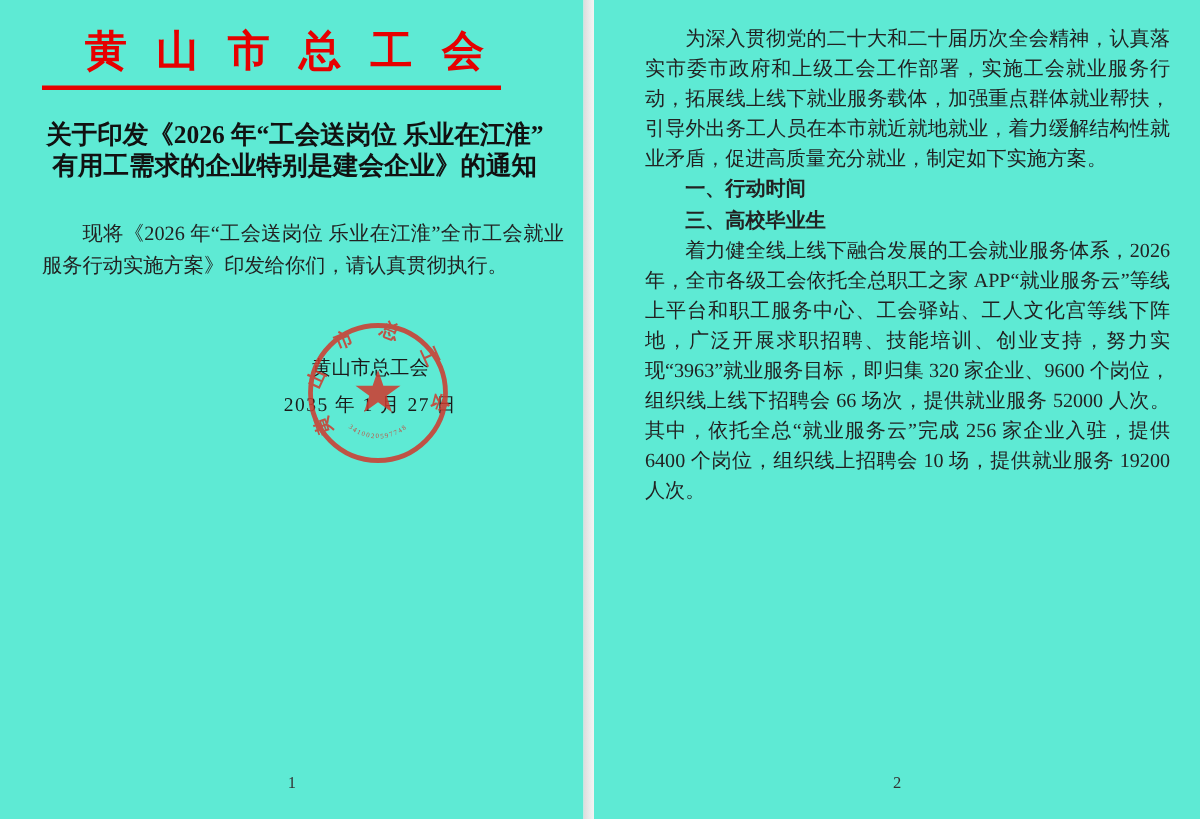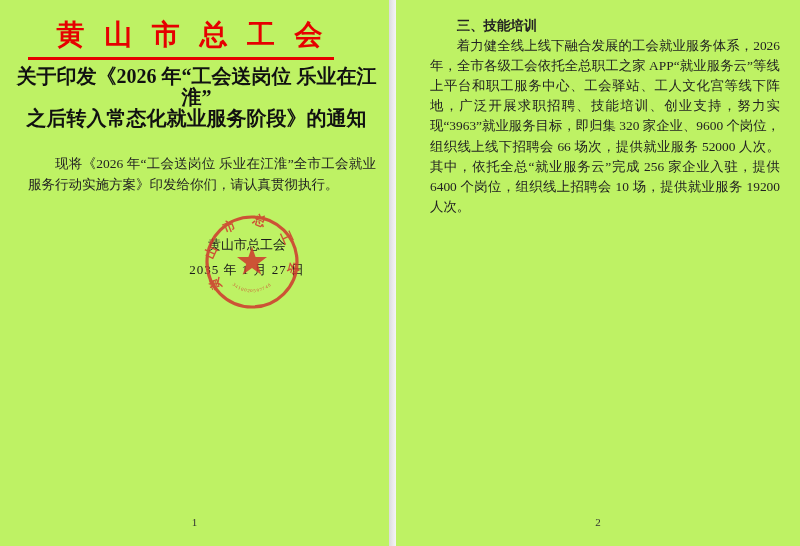--- a/index.html
+++ b/index.html
@@ -1,38 +1,38 @@
 <!DOCTYPE html>
 <html><head>
 <meta charset="utf-8">
 <style>
   html, body { margin:0; padding:0; background:#ffffff; }
   .canvas {
     position:relative; width:800px; height:546px; overflow:hidden;
     background:#ffffff; color:#1f1f1f;
     font-family:"Liberation Serif","DejaVu Serif",serif;
   }
-  .page { position:absolute; top:0; height:546px; background:#bef264; }
+  .page { position:absolute; top:0; height:546px; background:#5eead4; }
   .page-left  { left:0;   width:389px; }
   .page-right { left:396px; width:404px; }
   .page-gap {
     position:absolute; left:389px; top:0; width:7px; height:546px;
     background:linear-gradient(90deg,#dcdcdc 0%,#ececec 60%,#f4f4f4 100%);
   }
 
   
   .lp-header {
     margin-top:20px; text-align:center; white-space:nowrap;
     font-weight:bold; font-size:28px; line-height:30px;
     color:#e60000; letter-spacing:0.70em; padding-left:0.35em;
   }
   .lp-rule { width:306px; height:3px; background:#e60000; margin:7px 0 0 28px; }
   .lp-title {
-    margin:6px 8px 0 12px; text-align:center;
-    font-weight:bold; font-size:20px; line-height:21px; color:#111;
+    margin:19px 8px 0 12px; text-align:center;
+    font-weight:bold; font-size:17px; line-height:21px; color:#111;
   }
   .lp-body {
     margin:25px 13px 0 28px; font-size:13.5px; line-height:20.5px;
     text-align:justify; color:#222;
   }
   .lp-body p { margin:0; }
   .lp-body .indent { text-indent:2em; }
 
   .signature {
     position:absolute; left:152px; top:237px; width:190px;
@@ -67,21 +67,21 @@
 <div class="canvas">
 
   <div class="page page-left">
 
     <div class="lp-header">黄山市总工会</div>
 
     <div class="lp-rule"></div>
 
     <div class="lp-title">
       <div>关于印发《2026 年“工会送岗位 乐业在江淮”</div>
-      <div>之后转入常态化就业服务阶段》的通知</div>
+      <div>有用工需求的企业特别是建会企业》的通知</div>
     </div>
 
     <div class="lp-body">
       <p class="indent">现将《2026 年“工会送岗位 乐业在江淮”全市工会就业服务行动实施方案》印发给你们，请认真贯彻执行。</p>
     </div>
 
     <div class="signature">
       <div class="sig-org">黄山市总工会</div>
       <div class="sig-date">2035 年 1 月 27 日</div>
     </div>
@@ -101,20 +101,22 @@
 
     <div class="page-num">1</div>
   </div>
 
   <div class="page-gap"></div>
 
   <div class="page page-right">
 
 
     <div class="rp-body">
-      <p class="heading">三、技能培训</p>
+      <p class="para">为深入贯彻党的二十大和二十届历次全会精神，认真落实市委市政府和上级工会工作部署，实施工会就业服务行动，拓展线上线下就业服务载体，加强重点群体就业帮扶，引导外出务工人员在本市就近就地就业，着力缓解结构性就业矛盾，促进高质量充分就业，制定如下实施方案。</p>
+      <p class="heading">一、行动时间</p>
+      <p class="heading">三、高校毕业生</p>
       <p class="para">着力健全线上线下融合发展的工会就业服务体系，2026 年，全市各级工会依托全总职工之家 APP“就业服务云”等线上平台和职工服务中心、工会驿站、工人文化宫等线下阵地，广泛开展求职招聘、技能培训、创业支持，努力实现“3963”就业服务目标，即归集 320 家企业、9600 个岗位，组织线上线下招聘会 66 场次，提供就业服务 52000 人次。其中，依托全总“就业服务云”完成 256 家企业入驻，提供 6400 个岗位，组织线上招聘会 10 场，提供就业服务 19200 人次。</p>
     </div>
 
     <div class="page-num">2</div>
   </div>
 
 </div>
 
 </body></html>

